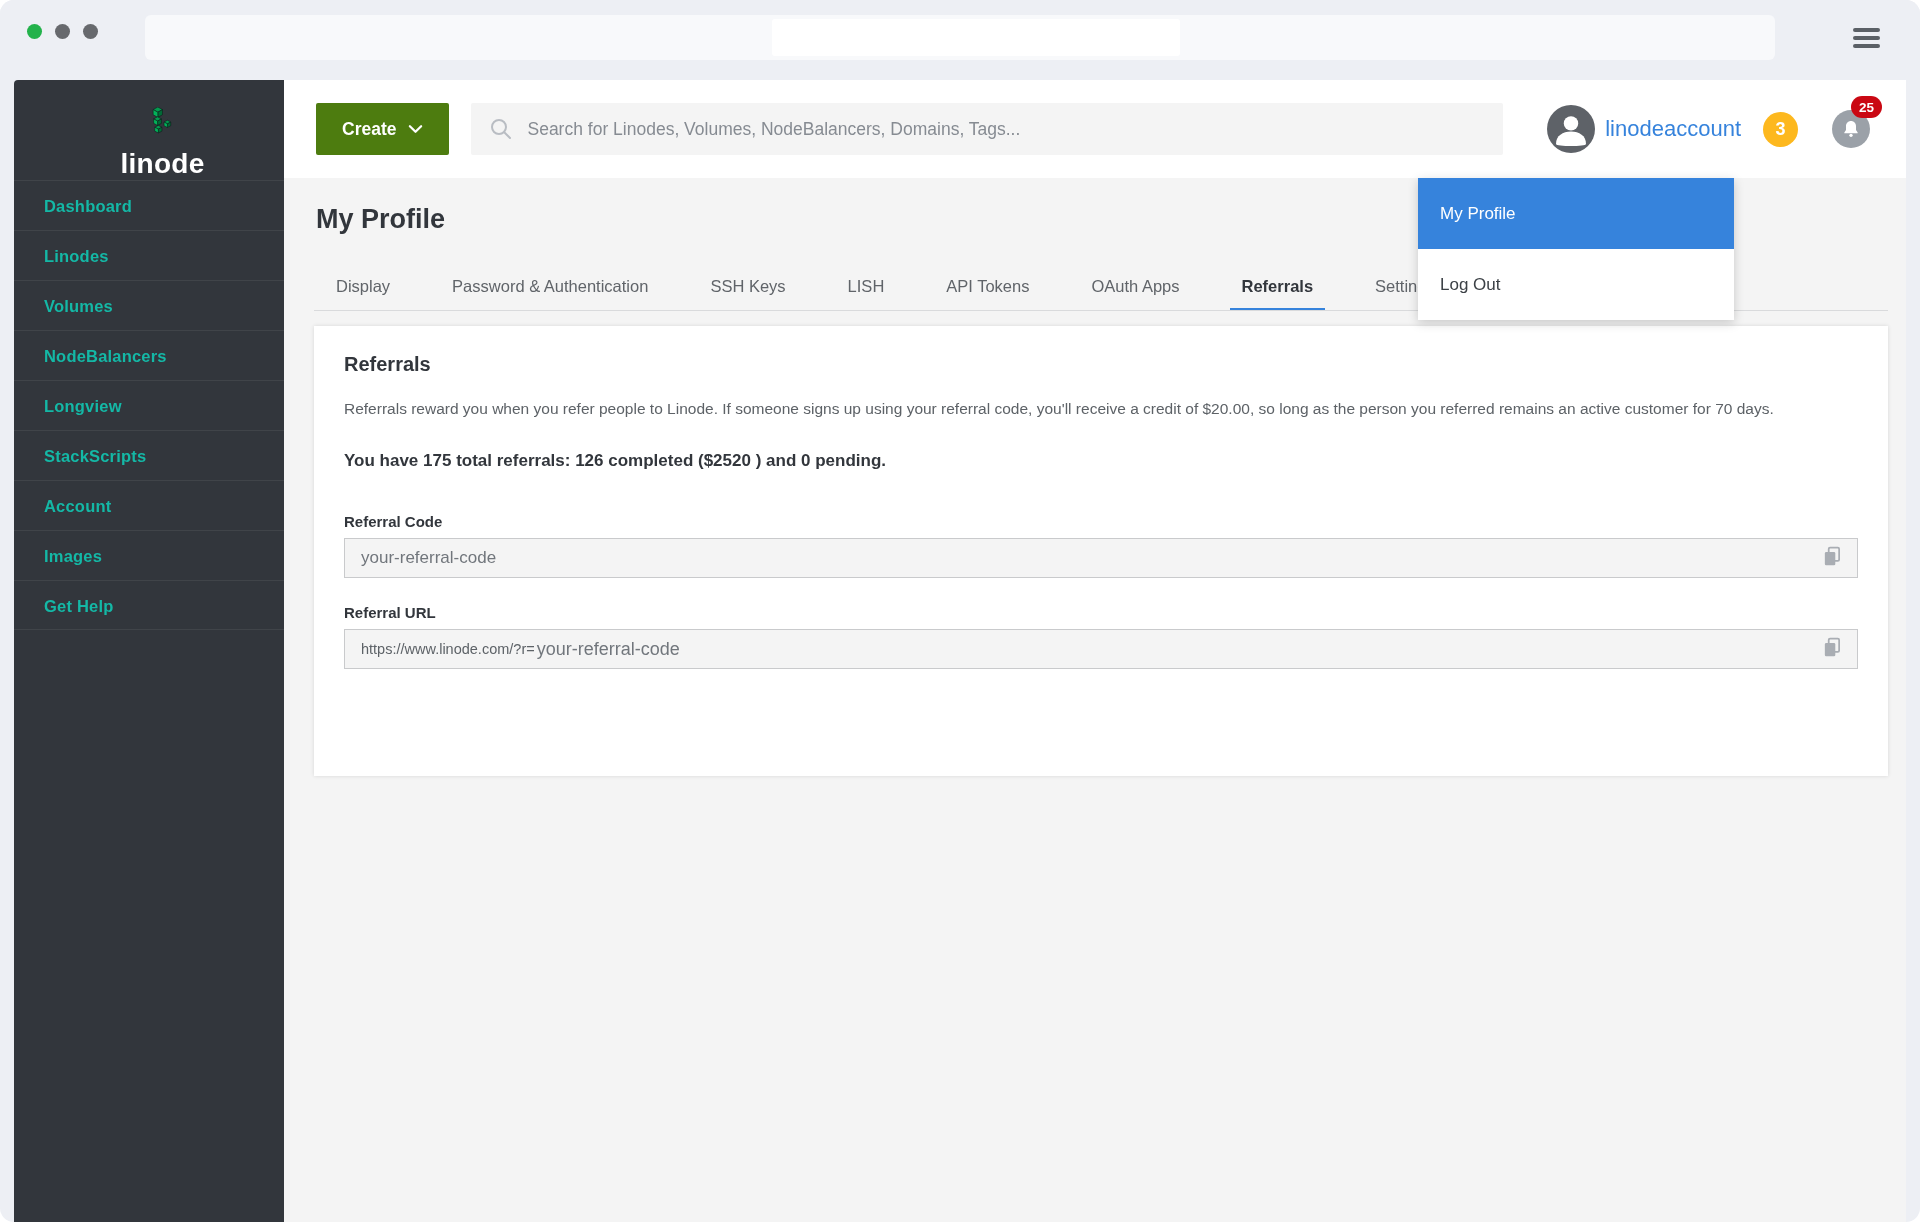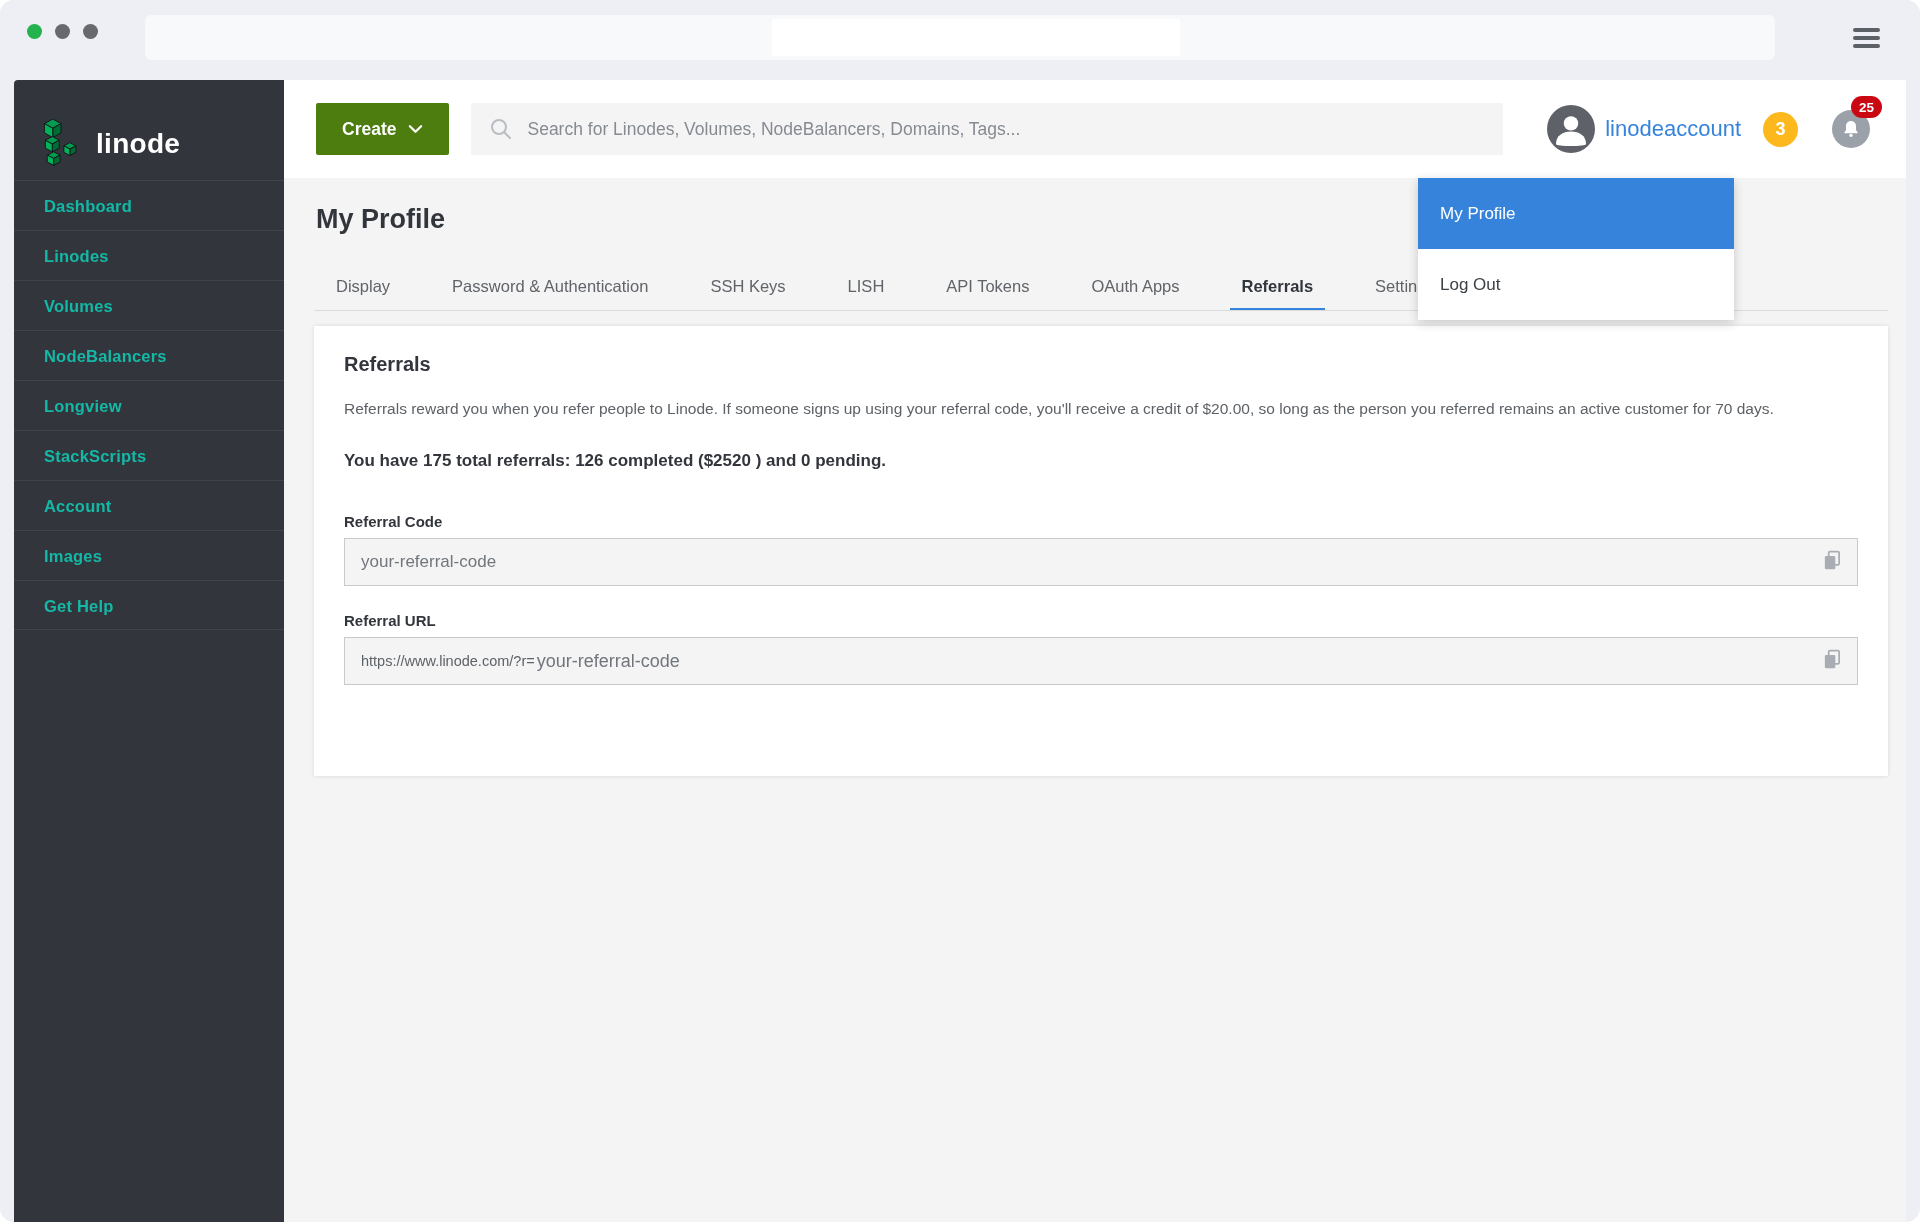--- a/index.html
+++ b/index.html
@@ -16,21 +16,21 @@
   .address-bar { position:absolute; left:145px; top:15px; width:1630px; height:45px; background:#f8f9fb; border-radius:6px; }
   .address-box { position:absolute; left:627px; top:4px; width:408px; height:37px; background:#ffffff; border-radius:3px; }
   .hamburger { position:absolute; right:40px; top:28px; display:flex; flex-direction:column; gap:4px; cursor:pointer; }
   .hamburger i { display:block; width:27px; height:4px; background:#5b6066; border-radius:2px; }
 
   
   .app { display:flex; margin:0 14px; height:1142px; }
 
   
   .sidebar { width:270px; background:#32363c; border-radius:4px 0 0 0; flex:none; }
-  .logo { display:flex; align-items:center; gap:13px; padding:27px 0 0 27px; height:100px; }
+  .logo { display:flex; align-items:center; gap:13px; padding:27px 0 0 27px; height:100px;flex-direction:column; }
   .logo-text { color:#fff; font-size:28px; font-weight:700; letter-spacing:.3px; }
   .nav-item { display:block; height:50px; line-height:50px; padding-left:30px; color:#14b8a6; font-size:16.5px; font-weight:600; letter-spacing:.2px; border-top:1px solid rgba(255,255,255,.07); cursor:pointer; text-decoration:none; }
   .nav-item:last-child { border-bottom:1px solid rgba(255,255,255,.07); }
 
   
   .main { flex:1; display:flex; flex-direction:column; min-width:0; }
   .topbar { height:98px; background:#fff; display:flex; align-items:center; padding:0 36px 0 32px; flex:none; }
   .create-btn { display:flex; align-items:center; gap:12px; height:52px; padding:0 26px; background:#4d7c0f; color:#fff; border:none; border-radius:2px; font-size:17.5px; font-weight:600; font-family:inherit; cursor:pointer; }
   .search { display:flex; align-items:center; width:1032px; height:52px; margin-left:22px; background:#f4f4f4; border-radius:2px; padding:0 18px; }
   .search input { flex:1; border:none; background:transparent; outline:none; margin-left:14px; font-size:17.5px; color:#555; font-family:Liberation Sans, sans-serif; }
@@ -50,21 +50,21 @@
   .tab { padding:10px 12px 14px; font-size:16.5px; color:#606469; cursor:pointer; white-space:nowrap; }
   .tab.active { color:#32363c; font-weight:700; box-shadow:inset 0 -2px 0 #3683dc; }
 
   .card { margin-top:15px; margin-right:0; background:#fff; box-shadow:0 0 4px rgba(0,0,0,.12); padding:27px 30px 36px; min-height:450px; }
   .card h2 { font-size:20px; font-weight:700; color:#32363c; }
   .desc { margin-top:21px; font-size:15.5px; line-height:1.55; color:#5d6267; max-width:1500px; }
   .stats { margin-top:30px; font-size:17px; font-weight:700; color:#32363c; }
   .field { margin-top:26px; }
   .field.first { margin-top:42px; }
   .field-label { display:block; margin-bottom:8px; font-size:15px; font-weight:700; color:#32363c; }
-  .input { position:relative; display:flex; align-items:center; height:48px; background:#f4f4f4; border:1px solid #c9cacc; padding:0 60px 0 16px; cursor:text; }
+  .input { position:relative; display:flex; align-items:center; height:40px; background:#f4f4f4; border:1px solid #c9cacc; padding:0 60px 0 16px; cursor:text; }
   .code-value { font-size:17px; color:#71767c; }
   .url-prefix { font-size:14.5px; color:#5d6267; }
   .url-value { font-size:18px; color:#71767c; margin-left:2px; }
   .copy-btn { position:absolute; right:8px; top:50%; transform:translateY(-50%); background:none; border:none; padding:6px; cursor:pointer; }
 
   
   .dropdown { position:absolute; left:1418px; top:178px; width:316px; z-index:30; box-shadow:0 3px 10px rgba(0,0,0,.18); }
   .dd-item { height:71px; line-height:71px; padding-left:22px; font-size:17px; background:#fff; color:#3c4146; cursor:pointer; }
   .dd-item.active { background:#3683dc; color:#fff; }
 </style>

